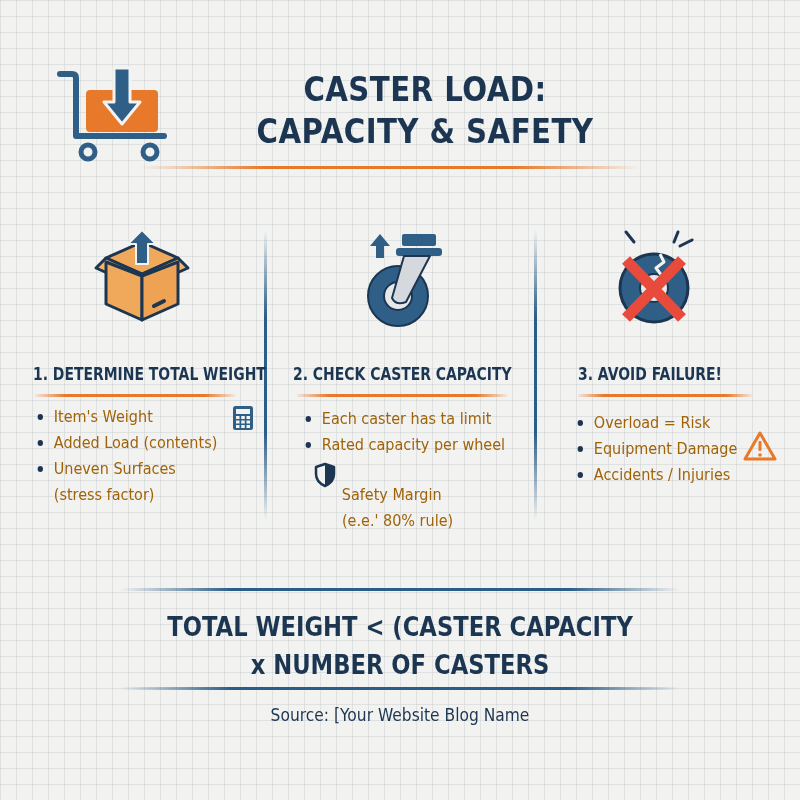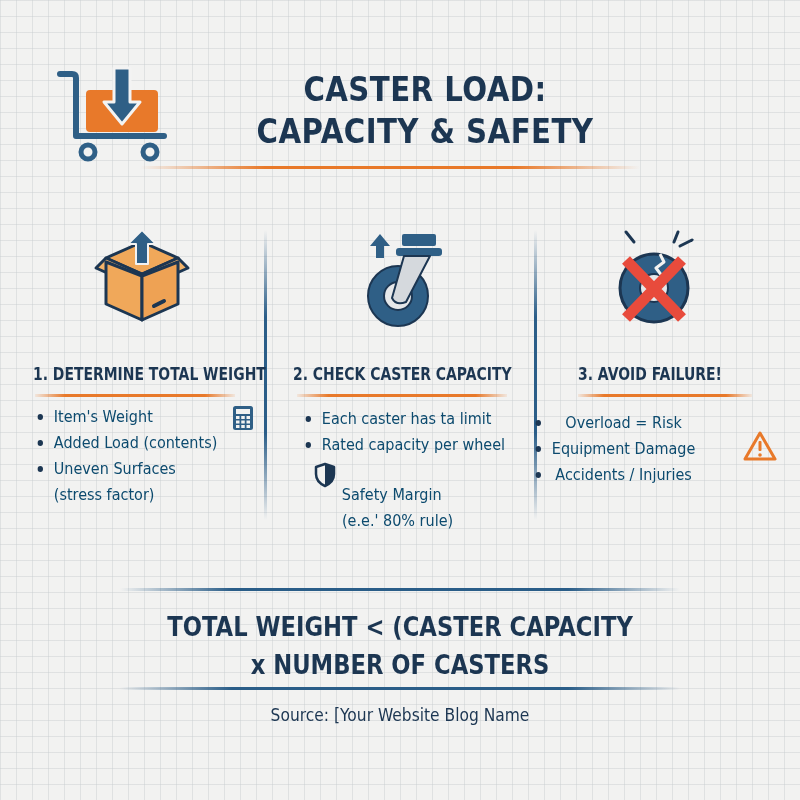--- a/index.html
+++ b/index.html
@@ -39,21 +39,21 @@
       font-size: 17px; color: #1c3652; white-space: nowrap;
       transform: scaleX(0.82); transform-origin: left center;
     }
     .col-rule {
       top: 394px; height: 3px;
       background: linear-gradient(to right, rgba(232,121,42,0.1), #e8792a 15%, #e8792a 85%, rgba(232,121,42,0.1));
     }
     .bullets {
       list-style: none; margin: 0; padding: 0;
       font-family: "DejaVu Sans", sans-serif; font-size: 16px; line-height: 26px;
-      color: #0c4a6e;
+      color: #a16207;
     }
     .bullets li { position: relative; padding-left: 22px; white-space: nowrap; transform: scaleX(0.9); transform-origin: left center; }
     .bullets li .dot {
       position: absolute; left: 4px; top: 10px; width: 6px; height: 6px; border-radius: 50%;
       background: #1c3652;
     }
     .bullets li.cont { padding-left: 22px; }
     .small-icon { width: 24px; height: 26px; }
 
     
@@ -165,21 +165,21 @@
     <path d="M68 18 L80 12" stroke="#1c3652" stroke-width="3" stroke-linecap="round"></path>
     <circle cx="42" cy="60" r="34" fill="#2f5f86" stroke="#1c3652" stroke-width="3"></circle>
     <circle cx="42" cy="60" r="14" fill="#e6e8ea" stroke="#1c3652" stroke-width="2"></circle>
     <circle cx="42" cy="60" r="5" fill="#2f5f86"></circle>
     <path d="M48 26 L52 34 L44 40 L50 48" fill="none" stroke="#f2f2f1" stroke-width="3" stroke-linejoin="round"></path>
     <path d="M14 32 L70 90 M70 32 L14 90" stroke="#e84b3c" stroke-width="11" stroke-linecap="butt"></path>
   </svg>
 </div>
 <div class="abs col-heading" style="left:578px;">3. AVOID FAILURE!</div>
 <div class="abs col-rule" style="left:578px; width:174px;"></div>
-<ul class="abs bullets" style="left:532px; top:410px;text-align:center;">
+<ul class="abs bullets" style="left:574px; top:410px;">
   <li><span class="dot"></span><span>Overload = Risk</span></li>
   <li><span class="dot"></span><span>Equipment Damage</span></li>
   <li><span class="dot"></span><span>Accidents / Injuries</span></li>
 </ul>
 <div class="abs" style="left:742px; top:430px; width:36px; height:32px;">
   <svg width="36" height="32" viewBox="0 0 36 32">
     <path d="M18 3 L33 29 H3 Z" fill="none" stroke="#e8792a" stroke-width="3" stroke-linejoin="round"></path>
     <rect x="16.5" y="11" width="3" height="10" rx="1" fill="#e8792a"></rect>
     <circle cx="18" cy="25" r="1.8" fill="#e8792a"></circle>
   </svg>

